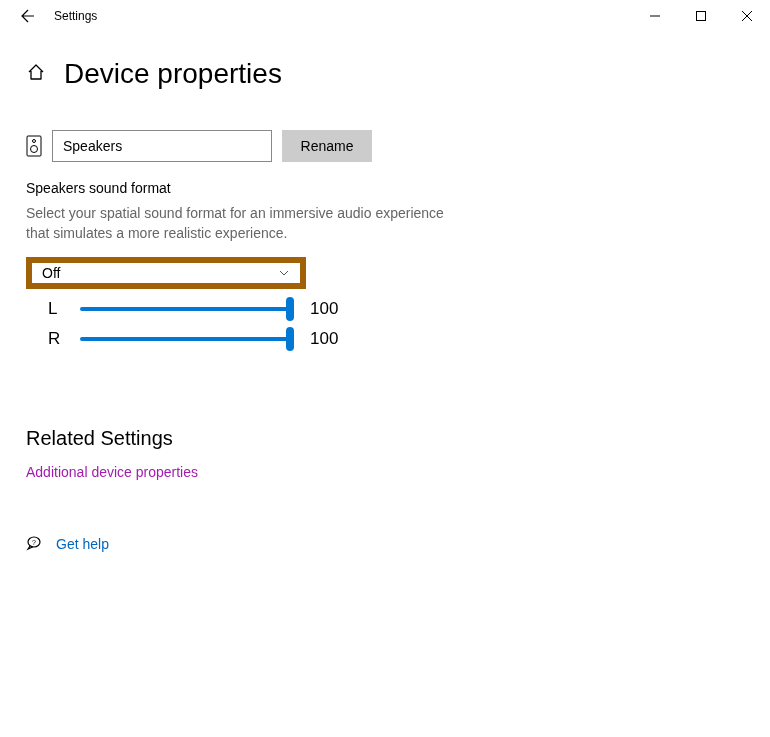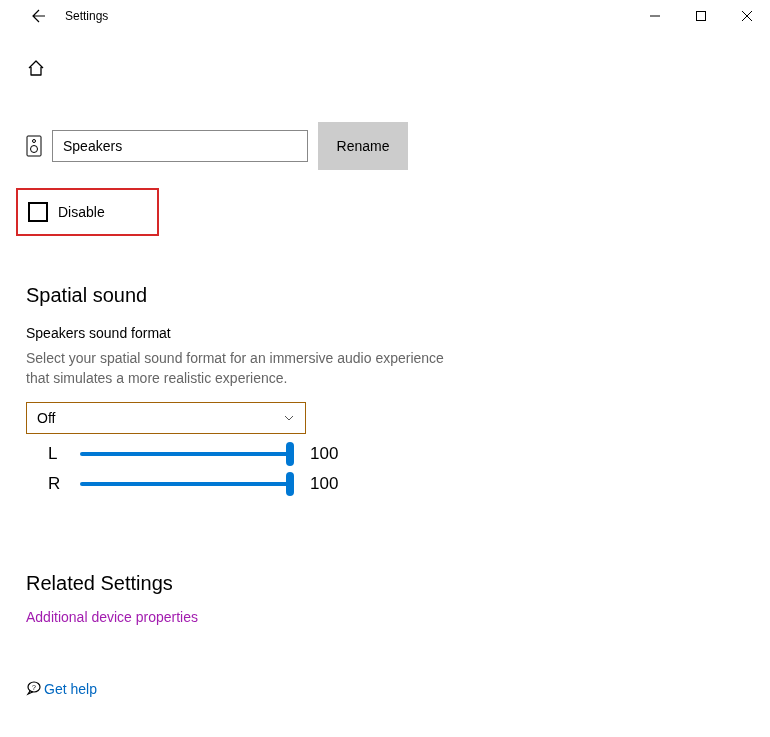--- a/index.html
+++ b/index.html
@@ -9,21 +9,21 @@
       color: #000;
       width: 770px;
       height: 737px;
       overflow: hidden;
       position: relative;
     }
     .titlebar {
       height: 32px;
       display: flex;
       align-items: center;
-      padding-left: 19px;
+      padding-left: 8px;
     }
     .back-btn {
       width: 40px;
       height: 32px;
       display: flex;
       align-items: center;
       justify-content: center;
       cursor: pointer;
     }
     .titlebar-title {
@@ -57,30 +57,30 @@
     .device-name-row {
       display: flex;
       align-items: center;
       gap: 10px;
     }
     .speaker-icon-box {
       width: 16px;
       height: 22px;
     }
     .name-input {
-      width: 256px;
+      width: 220px;
       height: 32px;
       border: 1px solid #888;
       padding: 0 10px;
       font-size: 14px;
       font-family: inherit;
     }
     .rename-btn {
       width: 90px;
-      height: 48px;
+      height: 32px;
       background: #ccc;
       border: none;
       font-size: 14px;
       font-family: inherit;
       cursor: pointer;
     }
     .disable-box {
       border: 2.5px solid #d62828;
       display: inline-flex;
       align-items: center;
@@ -107,21 +107,21 @@
     .description {
       font-size: 14px;
       color: #666;
       margin-top: 8px;
       max-width: 430px;
       line-height: 1.4;
     }
     .dropdown {
       width: 280px;
       height: 32px;
-      border: 1px solid #a16207;
+      border: 6px solid #a16207;
       margin-top: 14px;
       display: flex;
       align-items: center;
       justify-content: space-between;
       padding: 0 10px;
       cursor: pointer;
       font-size: 14px;
     }
     .balance-heading {
       font-size: 20px;
@@ -168,20 +168,21 @@
       color: #a21caf;
       font-size: 14px;
       cursor: pointer;
       margin-top: 14px;
       display: inline-block;
     }
     .help-row {
       display: flex;
       align-items: center;
       margin-top: 52px;
+      gap: 12px;
     }
     .help-link {
       color: #0067c0;
       font-size: 14px;
       cursor: pointer;
     }
   </style>
 </head>
 <body>
 
@@ -212,40 +213,36 @@
 </div>
 
 <div class="content">
 
   <div class="page-header">
     <span class="home-icon">
       <svg width="20" height="20" viewBox="0 0 20 20">
           <path d="M3 10 L10 3 L17 10 M5 9 V17 H15 V9" stroke="#000" stroke-width="1.3" fill="none" stroke-linejoin="round"></path>
         </svg>
     </span>
+    <h1 class="page-title">Device properties</h1>
   </div>
 
   <div class="device-name-row">
     <span class="speaker-icon-box">
       <svg width="16" height="22" viewBox="0 0 16 22">
           <rect x="1" y="1" width="14" height="20" rx="1" stroke="#000" stroke-width="1" fill="none"></rect>
           <circle cx="8" cy="6" r="1.5" stroke="#000" stroke-width="1" fill="none"></circle>
           <circle cx="8" cy="14" r="3.5" stroke="#000" stroke-width="1" fill="none"></circle>
         </svg>
     </span>
     <input class="name-input" type="text" value="Speakers" style="">
     <button class="rename-btn">Rename</button>
   </div>
 
-  <div class="disable-box">
-    <div class="checkbox"></div>
-    <span style="font-size:14px;">Disable</span>
-  </div>
-
-  <h2 class="section-heading">Spatial sound</h2>
+
   <div class="sub-label">Speakers sound format</div>
   <div class="description">Select your spatial sound format for an immersive audio experience that simulates a more realistic experience.</div>
   <div class="dropdown">
     <span>Off</span>
     <svg width="12" height="12" viewBox="0 0 12 12">
         <path d="M2 4 L6 8 L10 4" stroke="#555" stroke-width="1" fill="none"></path>
       </svg>
   </div>
 
   <div class="slider-row">

